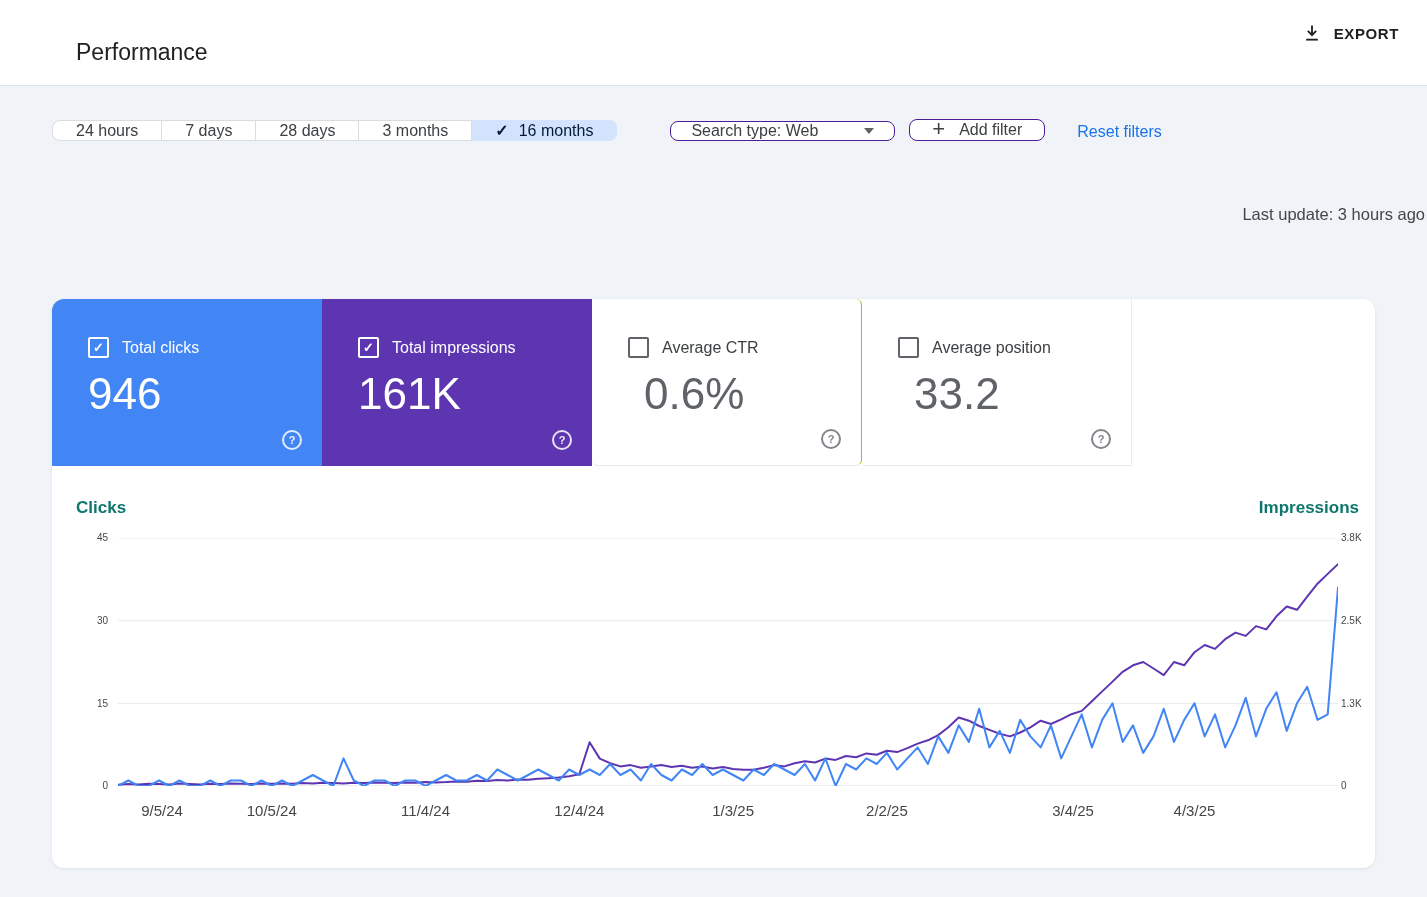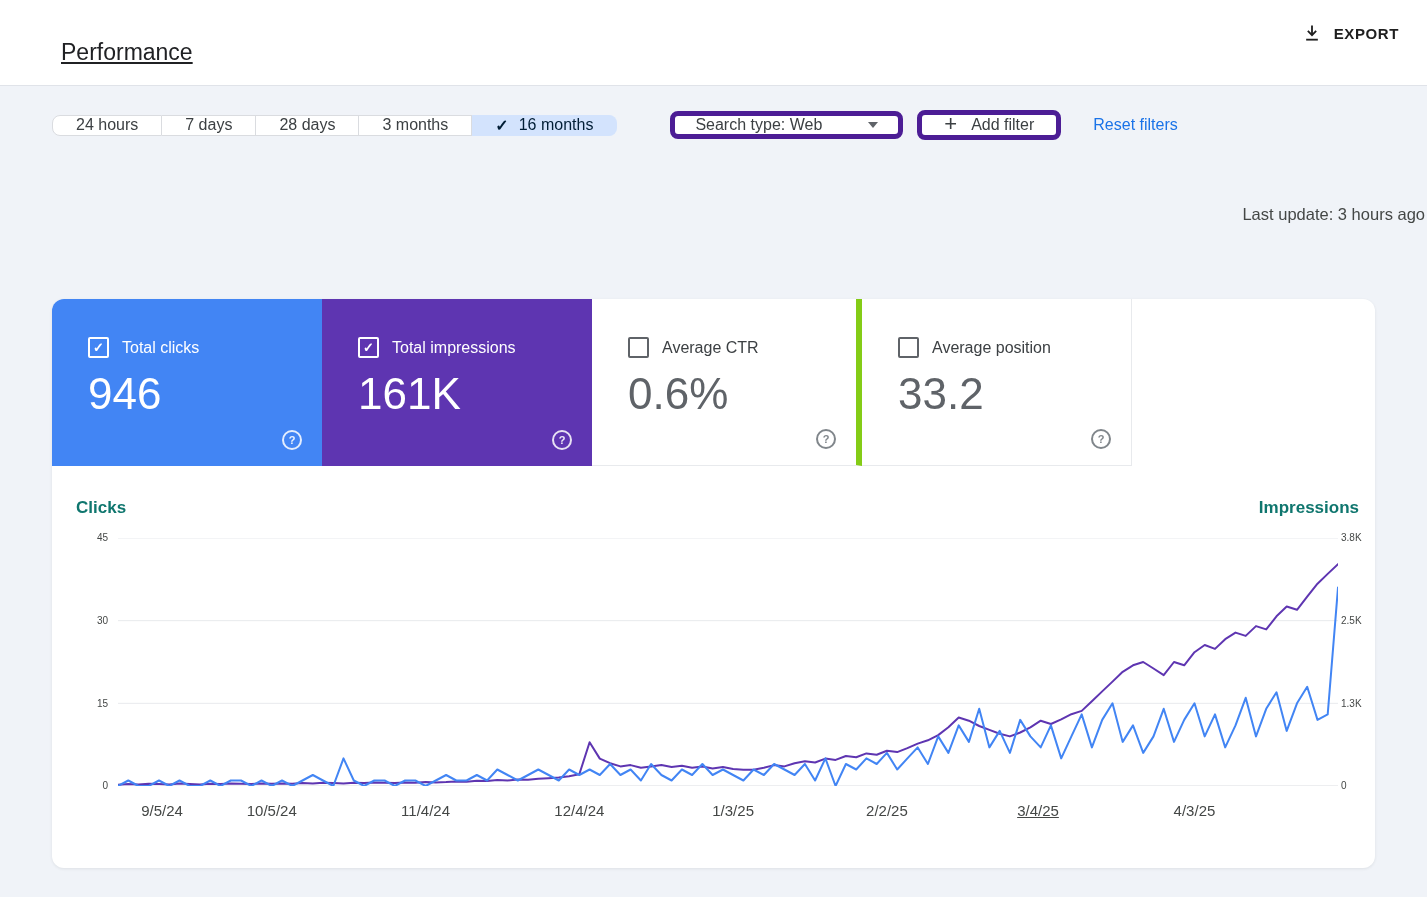--- a/index.html
+++ b/index.html
@@ -8,51 +8,51 @@
     background:#f0f3f8;
     font-family:"Liberation Sans", sans-serif;
     color:#202124;
   }
   
   .top-header{
     position:absolute;left:0;top:0;right:0;height:85px;
     background:#ffffff;border-bottom:1px solid #e0e3e9;
   }
   .page-title{
-    position:absolute;left:61px;top:24px;
-    font-size:23px;font-weight:400;color:#202124;text-decoration:underline;
+    position:absolute;left:76px;top:24px;
+    font-size:23px;font-weight:400;color:#202124;
   }
   .export-btn{
     position:absolute;right:22px;top:22px;
     display:flex;align-items:center;gap:12px;
     background:none;border:none;cursor:pointer;
     font-family:inherit;font-size:15px;font-weight:700;
     letter-spacing:.6px;color:#1f1f1f;justify-content:center;
   }
   
   .filter-row{
     position:absolute;left:52px;top:109px;right:0;height:32px;
-    display:flex;align-items:center;
+    display:flex;align-items:flex-end;
   }
   .range-group{display:flex;}
   .range-chip{
     display:flex;align-items:center;gap:10px;
     padding:0 23px;background:#fff;
     border:1px solid #dadce0;border-left:none;
     font-size:16px;color:#3c4043;cursor:pointer;white-space:nowrap;
   }
   .range-chip:first-child{border-left:1px solid #dadce0;border-radius:8px 0 0 8px;}
   .range-chip.selected{
     background:#d3e3fd;border-color:#d3e3fd;border-radius:0 8px 8px 0;
     color:#001d35;font-weight:500;
   }
   .check-icon{font-size:16px;font-weight:700;}
   .v-divider{width:1px;background:#dadce0;margin:3px 26px;}
   .pill{
-    display:flex;align-items:center;border:5px solid #4c1d95;border-radius:8px;
+    display:flex;align-items:center;border:1px solid #4c1d95;border-radius:8px;
     background:#fff;font-size:16px;color:#3c4043;cursor:pointer;white-space:nowrap;
   }
   .search-type-pill{padding:0 20px;gap:46px;}
   .caret-down{width:0;height:0;border-left:5px solid transparent;border-right:5px solid transparent;border-top:6px solid #5f6368;}
   .add-filter-pill{margin-left:14px;padding:0 22px;gap:14px;}
   .plus-icon{font-size:22px;line-height:1;color:#3c4043;margin-top:-2px;}
   .reset-link{margin-left:32px;display:flex;align-items:center;color:#1a73e8;font-size:16px;font-weight:500;cursor:pointer;}
   .last-update{
     position:absolute;top:205px;right:2px;
     font-size:16.5px;color:#444746;white-space:nowrap;
@@ -60,32 +60,32 @@
   
   .panel{
     position:absolute;left:52px;top:299px;width:1323px;height:569px;
     background:#fff;border-radius:12px;
     box-shadow:0 1px 3px rgba(60,64,67,.10);
   }
   
   .metric-card{position:absolute;top:0;height:167px;width:270px;cursor:pointer;box-sizing:border-box;}
   .metric-card.c0{left:0;border-top-left-radius:12px;color:#fff;}
   .metric-card.c1{left:270px;color:#fff;}
-  .metric-card.c2{left:540px;border-bottom:1px solid #e8eaed;border-right:6px solid #84cc16;}
+  .metric-card.c2{left:540px;border-bottom:1px solid #e8eaed;border-right:1px solid #84cc16;border-radius:6px;}
   .metric-card.c3{left:810px;border-bottom:1px solid #e8eaed;border-right:1px solid #e8eaed;}
   .card-head{display:flex;align-items:center;gap:13px;padding:38px 0 0 36px;}
   .cbx{width:17px;height:17px;border-radius:2px;flex:0 0 auto;
        display:flex;align-items:center;justify-content:center;
        font-size:13px;font-weight:700;line-height:1;cursor:pointer;}
   .metric-card.c0 .cbx,.metric-card.c1 .cbx{border:2px solid #fff;color:#fff;}
   .metric-card.c2 .cbx,.metric-card.c3 .cbx{border:2px solid #5f6368;color:transparent;}
   .card-label{font-size:16px;}
   .metric-card.c2 .card-label,.metric-card.c3 .card-label{color:#3c4043;}
   .card-value{padding:12px 0 0 36px;font-size:44px;font-weight:400;line-height:1.1;}
-  .metric-card.c2 .card-value,.metric-card.c3 .card-value{color:#5f6368;}
+  .metric-card.c2 .card-value,.metric-card.c3 .card-value{color:#5f6368;margin-left:16px;}
   .help-icon{
     position:absolute;right:20px;bottom:16px;width:16px;height:16px;border-radius:50%;
     display:flex;align-items:center;justify-content:center;font-size:11px;font-weight:700;
   }
   .metric-card.c0 .help-icon,.metric-card.c1 .help-icon{border:2px solid rgba(255,255,255,.85);color:rgba(255,255,255,.9);}
   .metric-card.c2 .help-icon,.metric-card.c3 .help-icon{border:2px solid #80868b;color:#80868b;}
   
   .chart-area{position:absolute;left:0;top:167px;right:0;bottom:0;}
   .axis-title{position:absolute;font-size:17px;color:#0f766e;font-weight:bold;}
   .axis-title.left{left:24px;top:32px;}
@@ -217,19 +217,19 @@
           <polyline points="0.0,248.0 10.3,242.5 20.5,248.0 30.8,248.0 41.0,242.5 51.3,248.0 61.5,242.5 71.8,248.0 82.0,248.0 92.3,242.5 102.5,248.0 112.8,242.5 123.0,242.5 133.3,248.0 143.5,242.5 153.8,248.0 164.0,242.5 174.3,248.0 184.5,242.5 194.8,237.0 205.0,242.5 215.3,248.0 225.5,220.4 235.8,242.5 246.1,248.0 256.3,242.5 266.6,242.5 276.8,248.0 287.1,242.5 297.3,242.5 307.6,248.0 317.8,242.5 328.1,237.0 338.3,242.5 348.6,242.5 358.8,237.0 369.1,242.5 379.3,231.5 389.6,237.0 399.8,242.5 410.1,237.0 420.3,231.5 430.6,237.0 440.8,242.5 451.1,231.5 461.3,237.0 471.6,231.5 481.8,237.0 492.1,226.0 502.4,237.0 512.6,231.5 522.9,242.5 533.1,226.0 543.4,237.0 553.6,242.5 563.9,231.5 574.1,237.0 584.4,226.0 594.6,237.0 604.9,231.5 615.1,237.0 625.4,242.5 635.6,231.5 645.9,237.0 656.1,226.0 666.4,231.5 676.6,237.0 686.9,226.0 697.1,242.5 707.4,220.4 717.6,248.0 727.9,226.0 738.2,231.5 748.4,220.4 758.7,226.0 768.9,214.9 779.2,231.5 789.4,220.4 799.7,209.4 809.9,226.0 820.2,198.4 830.4,214.9 840.7,187.4 850.9,203.9 861.2,170.8 871.4,209.4 881.7,192.9 891.9,214.9 902.2,181.9 912.4,198.4 922.7,209.4 932.9,187.4 943.2,220.4 953.4,198.4 963.7,176.4 973.9,209.4 984.2,181.9 994.5,165.3 1004.7,203.9 1015.0,187.4 1025.2,214.9 1035.5,198.4 1045.7,170.8 1056.0,203.9 1066.2,181.9 1076.5,165.3 1086.7,198.4 1097.0,176.4 1107.2,209.4 1117.5,187.4 1127.7,159.8 1138.0,198.4 1148.2,170.8 1158.5,154.3 1168.7,192.9 1179.0,165.3 1189.2,148.8 1199.5,181.9 1209.7,176.4 1220.0,49.6" fill="none" stroke="#4285f4" stroke-width="2" stroke-linejoin="round" stroke-linecap="round"></polyline>
         </svg>
 
       <div id="x-labels">
           <span style="left: 66px; margin-left: 44px;">9/5/24</span>
           <span style="left: 219.782px;">10/5/24</span>
           <span style="left: 373.563px;">11/4/24</span>
           <span style="left: 527.345px;">12/4/24</span>
           <span style="left: 681.126px;">1/3/25</span>
           <span style="left: 834.908px;">2/2/25</span>
-          <span style="left: 986px; text-decoration: underline;">3/4/25</span>
+          <span style="left: 1021px;">3/4/25</span>
           <span style="left: 1142.47px;">4/3/25</span>
         </div>
     </div>
   </section>
 
 </div>
 
 </body></html>

